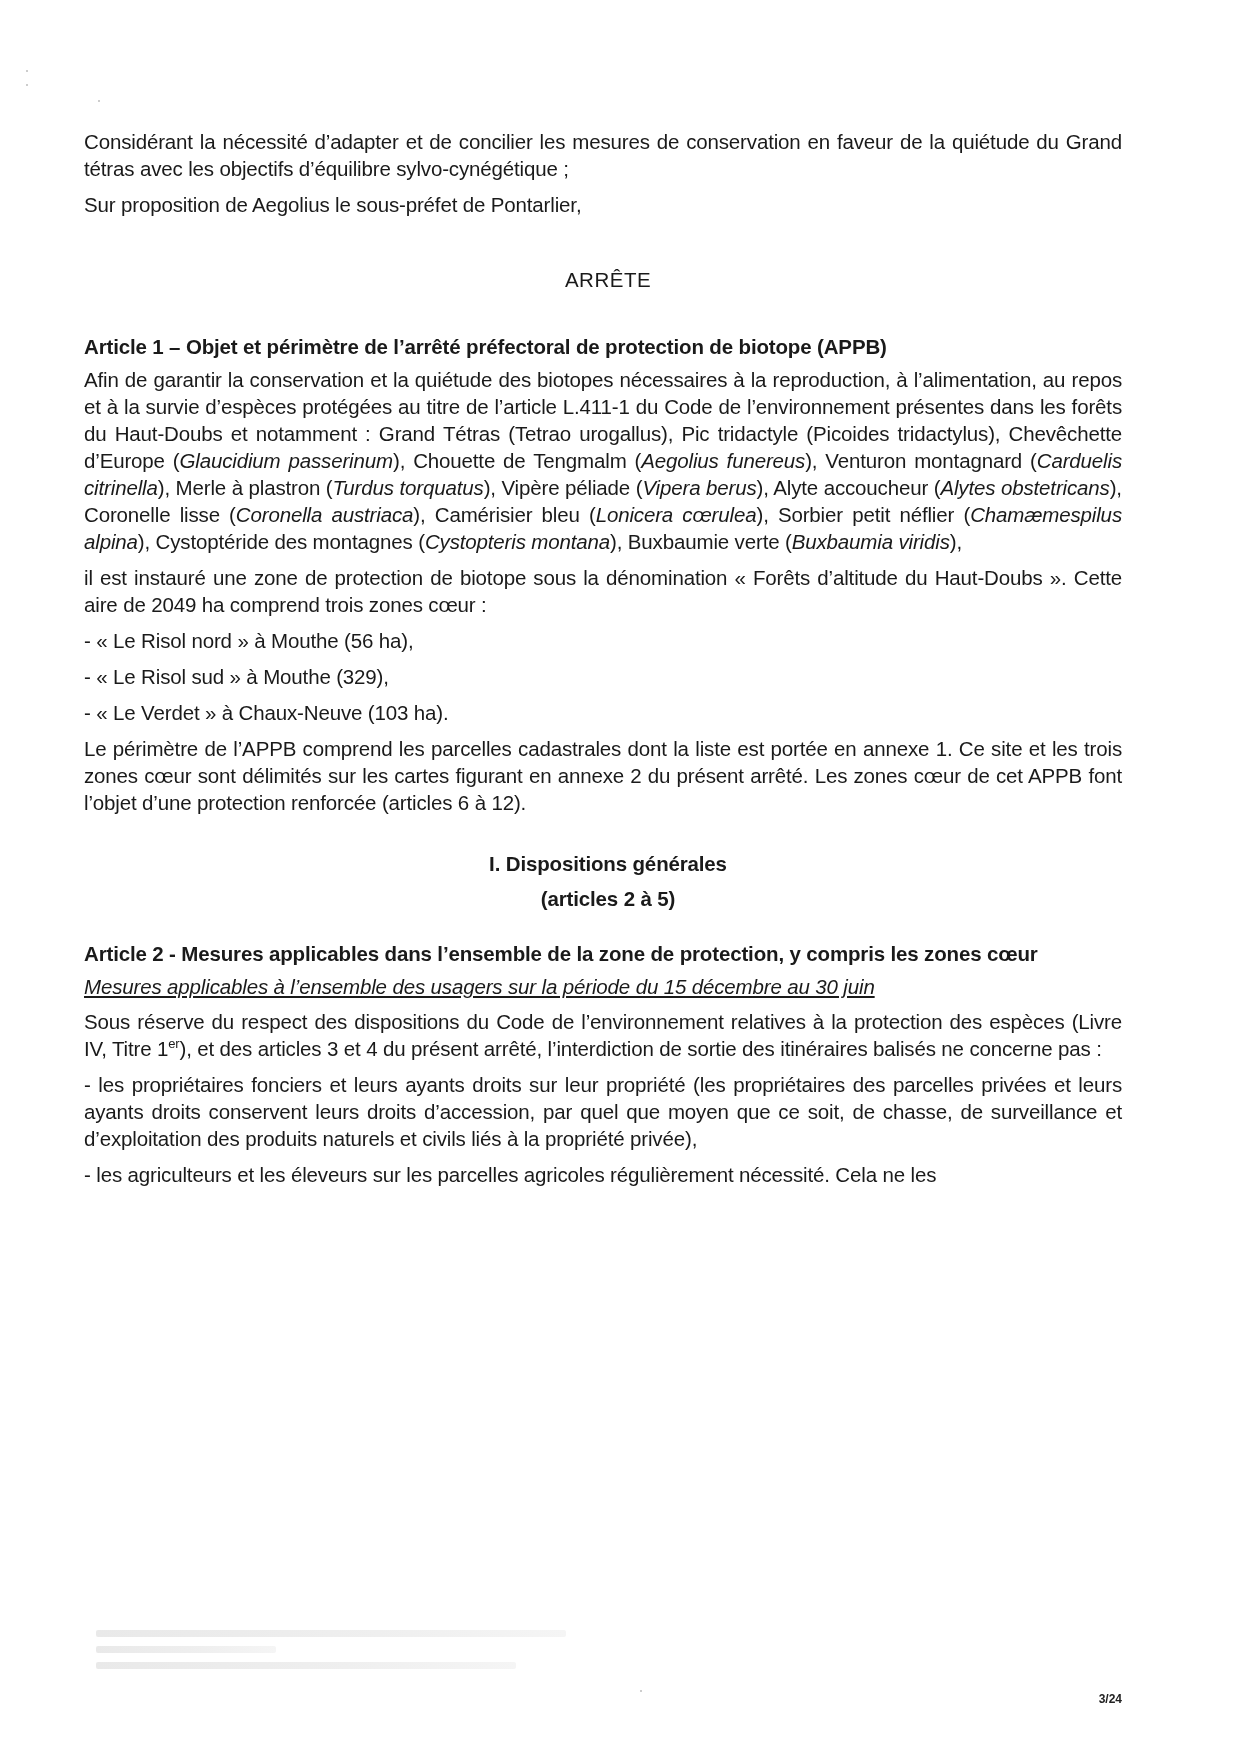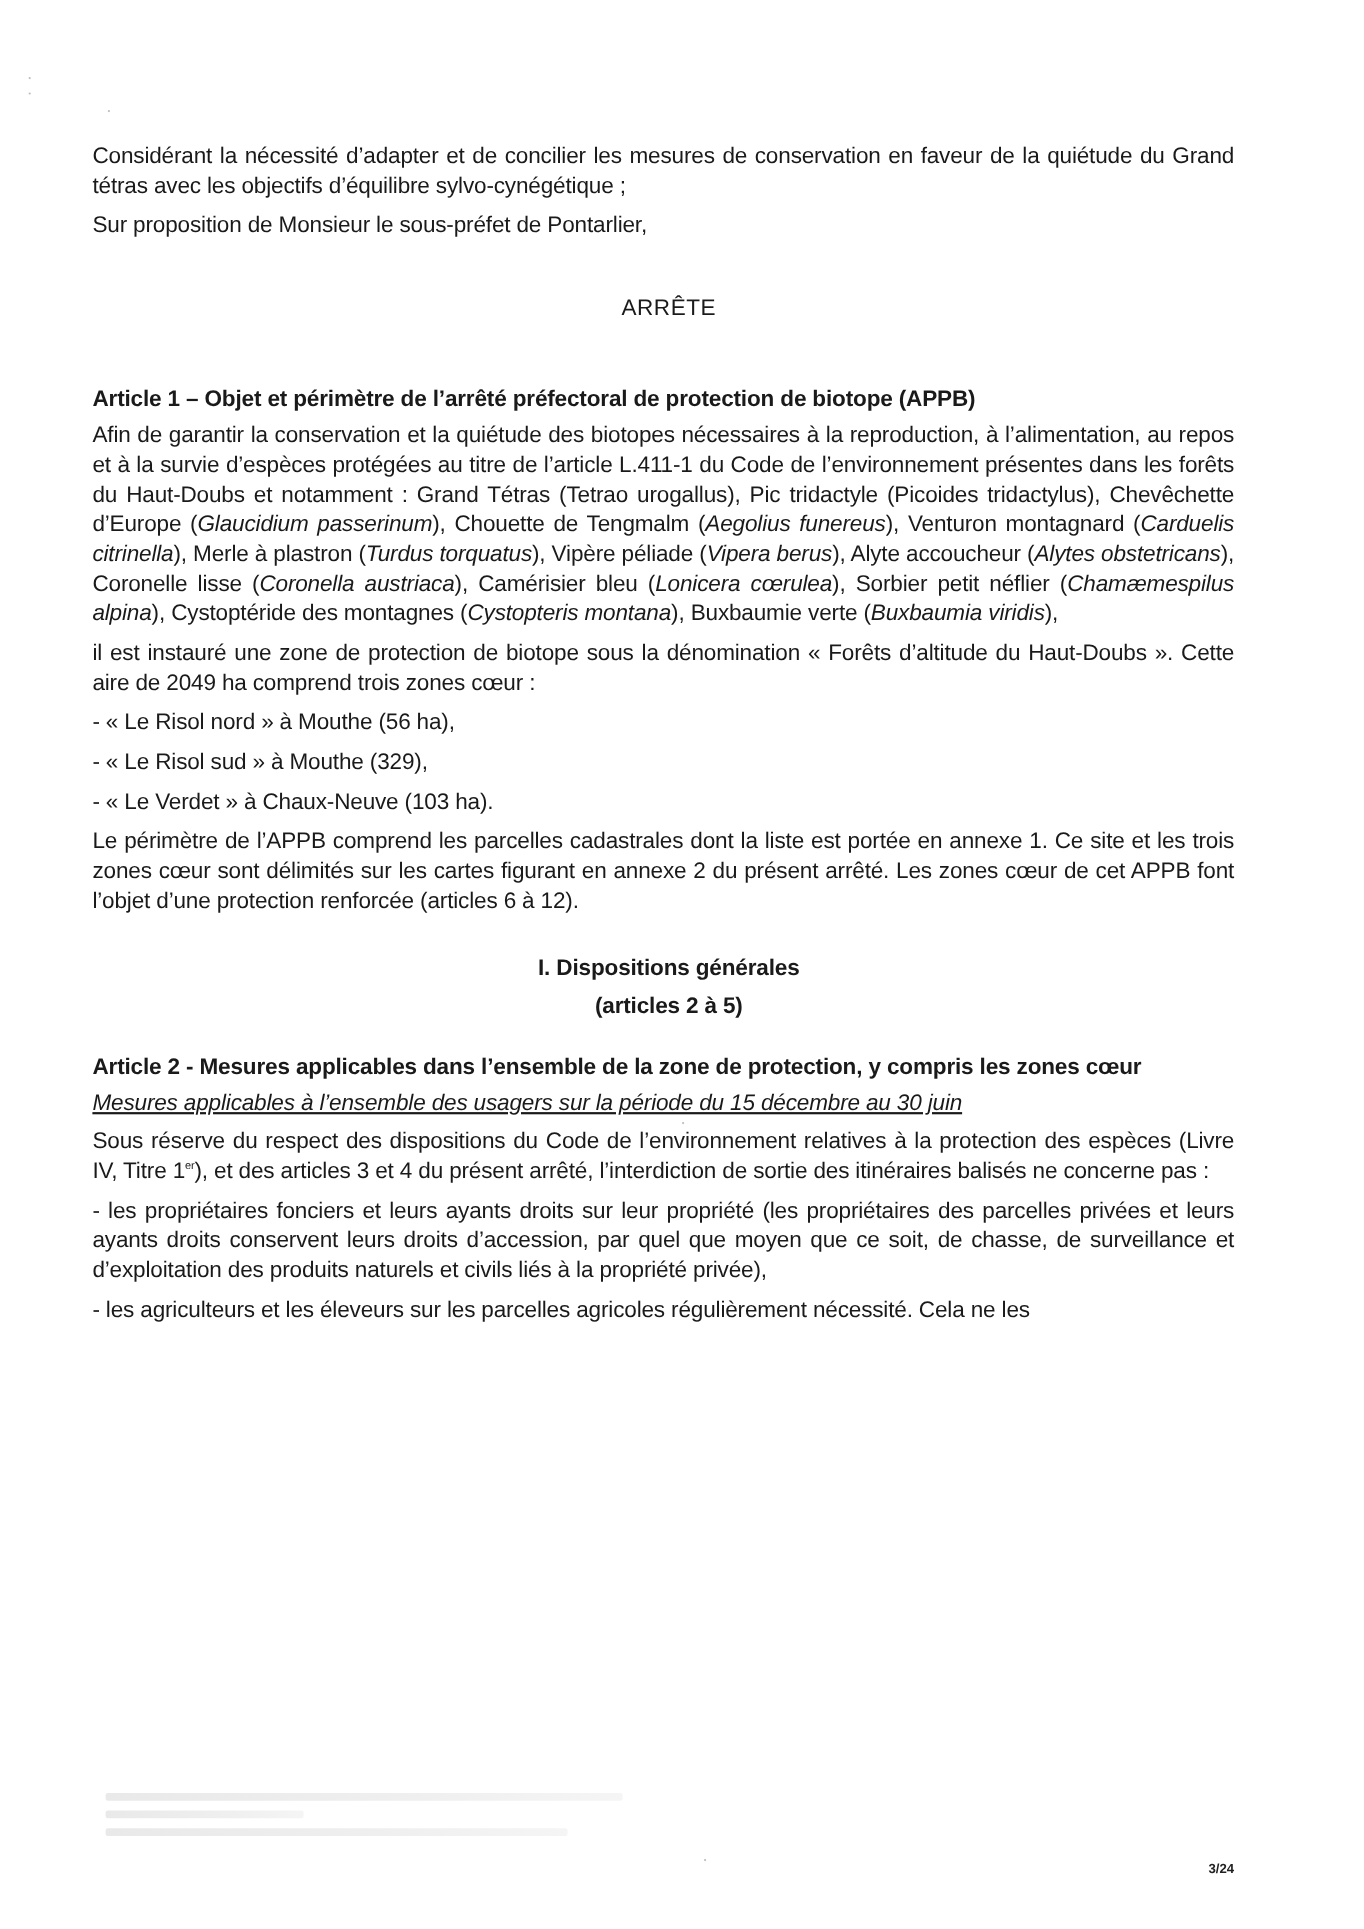--- a/index.html
+++ b/index.html
@@ -36,21 +36,21 @@
     }
     .justify {
       text-align: justify;
       text-align-last: left;
     }
     .center {
       text-align: center;
     }
     .arrete {
       margin-top: 48px;
-      margin-bottom: 56px;
+      margin-bottom: 40px;
       letter-spacing: 0.5px;
       padding-left: 10px;
     }
     .article-title {
       font-weight: bold;
       margin: 0 0 6px 0;
     }
     .section-title {
       font-weight: bold;
       text-align: center;
@@ -66,21 +66,21 @@
     }
     .subhead {
       font-style: italic;
       text-decoration: underline;
       margin: 4px 0 8px 0;
     }
     .list-item {
       margin: 0 0 9px 0;
     }
     i { font-style: italic; }
-    sup { font-size: 10px; line-height: 0; vertical-align: super; }
+    sup { font-size: 13px; line-height: 0; vertical-align: super; }
 
     .footer-faded {
       position: absolute;
       left: 96px;
       top: 1630px;
       width: 470px;
     }
     .footer-faded .fline {
       height: 7px;
       margin-bottom: 9px;
@@ -104,21 +104,21 @@
     }
   </style>
 </head>
 <body>
 
 <div class="page">
 
   <div class="content">
 
     <p class="justify">Considérant la nécessité d’adapter et de concilier les mesures de conservation en faveur de la quiétude du Grand tétras avec les objectifs d’équilibre sylvo-cynégétique ;</p>
-    <p>Sur proposition de Monsieur le sous-préfet de Pontarlier,</p>
+    <p>Sur proposition de Aegolius le sous-préfet de Pontarlier,</p>
 
     <p class="center arrete">ARRÊTE</p>
 
     <p class="article-title">Article 1 – Objet et périmètre de l’arrêté préfectoral de protection de biotope (APPB)</p>
 
     <p class="justify"><span>Afin de garantir la conservation et la quiétude des biotopes nécessaires à la reproduction, à l’alimentation, au repos et à la survie d’espèces protégées au titre de l’article L.411-1 du Code de l’environnement présentes dans les forêts du Haut-Doubs et notamment : Grand Tétras (Tetrao urogallus), Pic tridactyle (Picoides tridactylus), Chevêchette d’Europe (</span><i>Glaucidium passerinum</i>), <span>Chouette de Tengmalm</span> (<i>Aegolius funereus</i>), <span>Venturon montagnard</span> (<i>Carduelis citrinella</i>), <span>Merle à plastron</span> (<i>Turdus torquatus</i>), <span>Vipère péliade</span> (<i>Vipera berus</i>), <span>Alyte accoucheur</span> (<i>Alytes obstetricans</i>), <span>Coronelle lisse</span> (<i>Coronella austriaca</i>), <span>Camérisier bleu</span> (<i>Lonicera cœrulea</i>), <span>Sorbier petit néflier</span> (<i>Chamæmespilus alpina</i>), <span>Cystoptéride des montagnes</span> (<i>Cystopteris montana</i>), <span>Buxbaumie verte</span> (<i>Buxbaumia viridis</i>),</p>
 
     <p class="justify">il est instauré une zone de protection de biotope sous la dénomination « Forêts d’altitude du Haut-Doubs ». Cette aire de 2049 ha comprend trois zones cœur :</p>
 
     <p class="list-item">- « Le Risol nord » à Mouthe (56 ha),</p>

